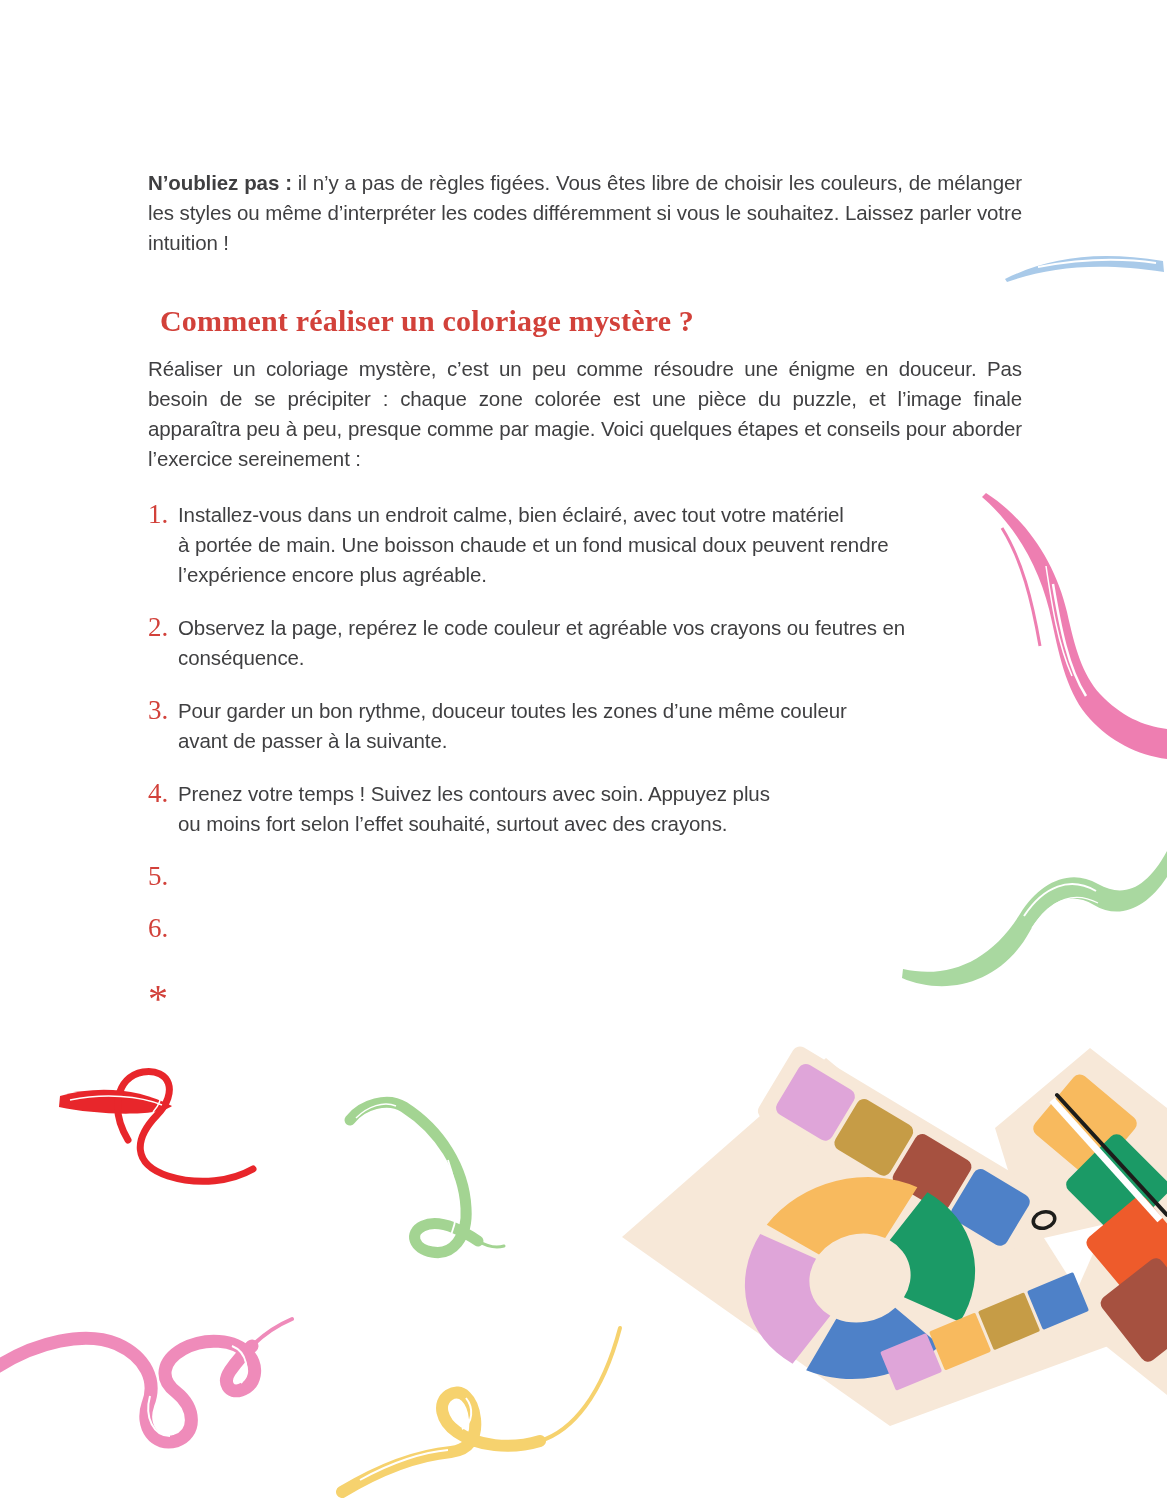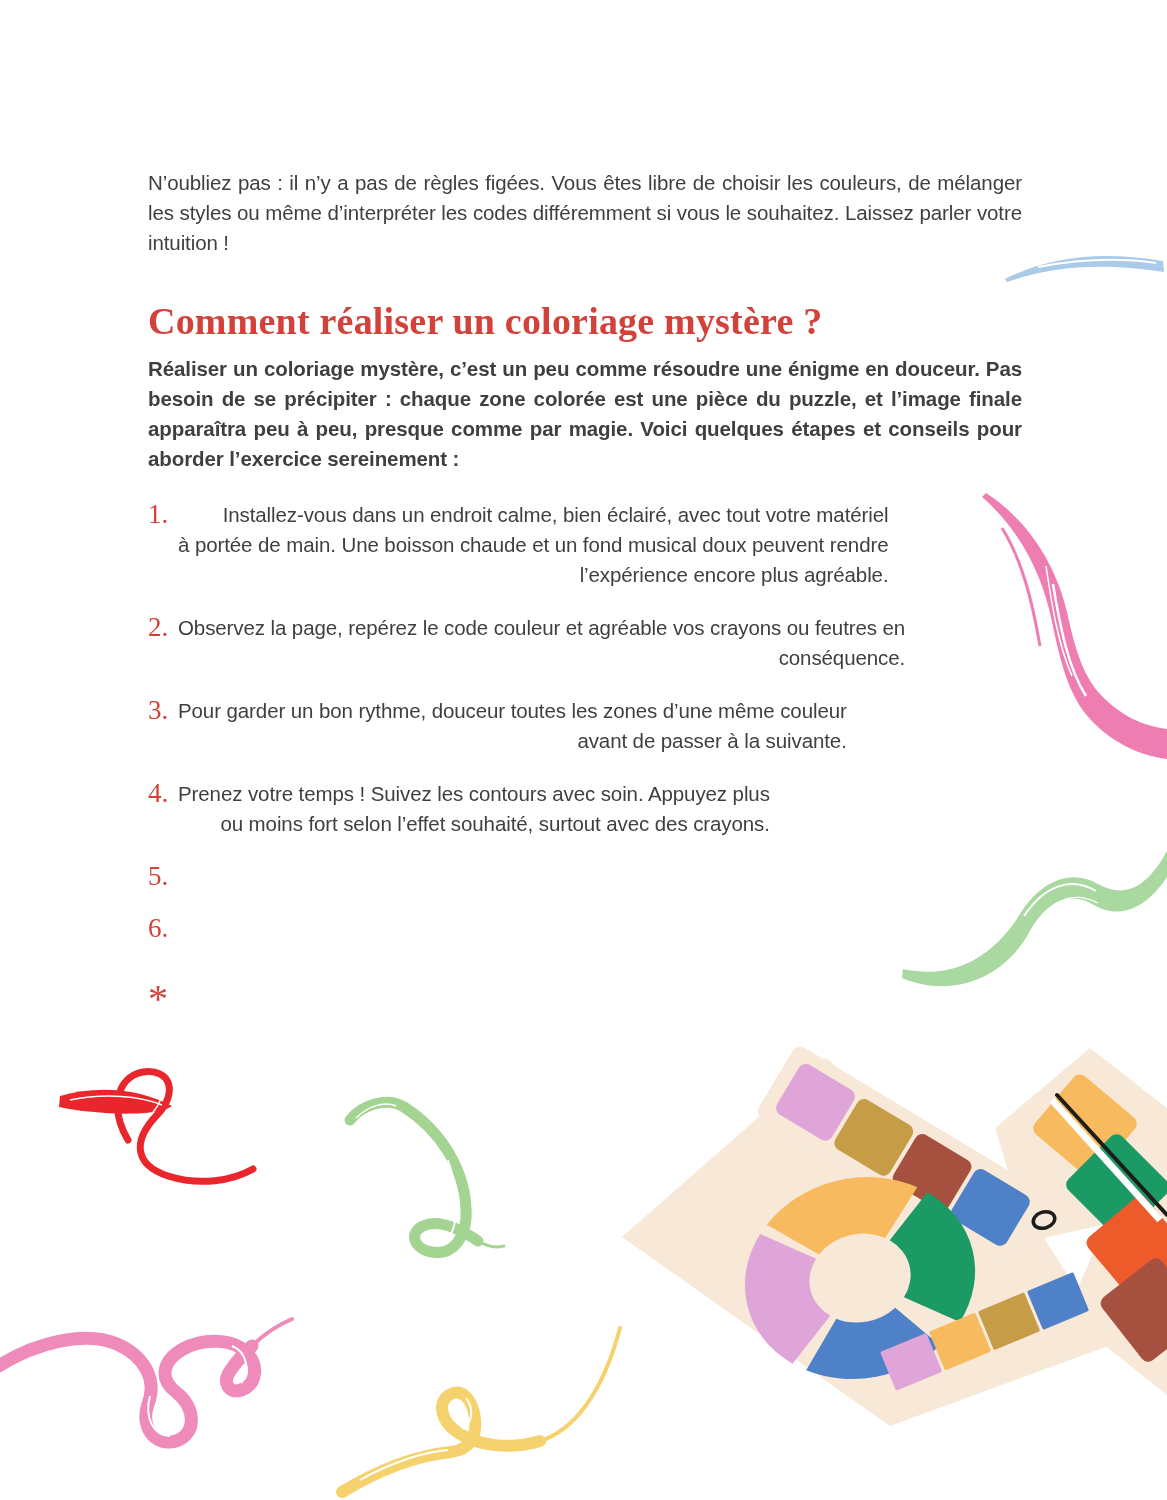--- a/index.html
+++ b/index.html
@@ -21,41 +21,41 @@
     position:absolute;
     left:148px;
     top:168px;
     width:874px;
     color:var(--text-color);
     font-size:20.5px;
     line-height:30px;
     letter-spacing:-0.1px;
   }
   .intro{margin:0;text-align:justify;}
-  .intro .lead{font-weight:normal;margin-top:28px;}
+  .intro .lead{font-weight:bold;margin-top:28px;}
   .heading{
-    margin:46px 0 0 0;
+    margin:46px 0 0 12px;
     font-family:"Liberation Serif", serif;
     font-weight:600;
-    font-size:38px;
+    font-size:30px;
     line-height:34px;
     letter-spacing:0.2px;
     color:var(--accent-red);
   }
-  .desc{margin:16px 0 0 0;text-align:justify;font-weight:bold;}
+  .desc{margin:16px 0 0 0;text-align:justify;}
   .steps{margin-top:26px;}
   .step{display:flex;margin-bottom:23px;}
   .step-num{
     flex:0 0 30px;
     font-family:"Liberation Serif", serif;
     font-size:27px;
     line-height:29px;
     color:var(--accent-red);
   }
-  .step-text{white-space:pre-line;text-align:right;}
+  .step-text{white-space:pre-line;}
   .footnote{display:flex;margin-top:36px;}
   .footnote-marker{
     flex:0 0 30px;
     font-family:"Liberation Serif", serif;
     font-size:40px;
     line-height:30px;
     color:var(--accent-red);
     transform:translateY(5px);
   }
   

